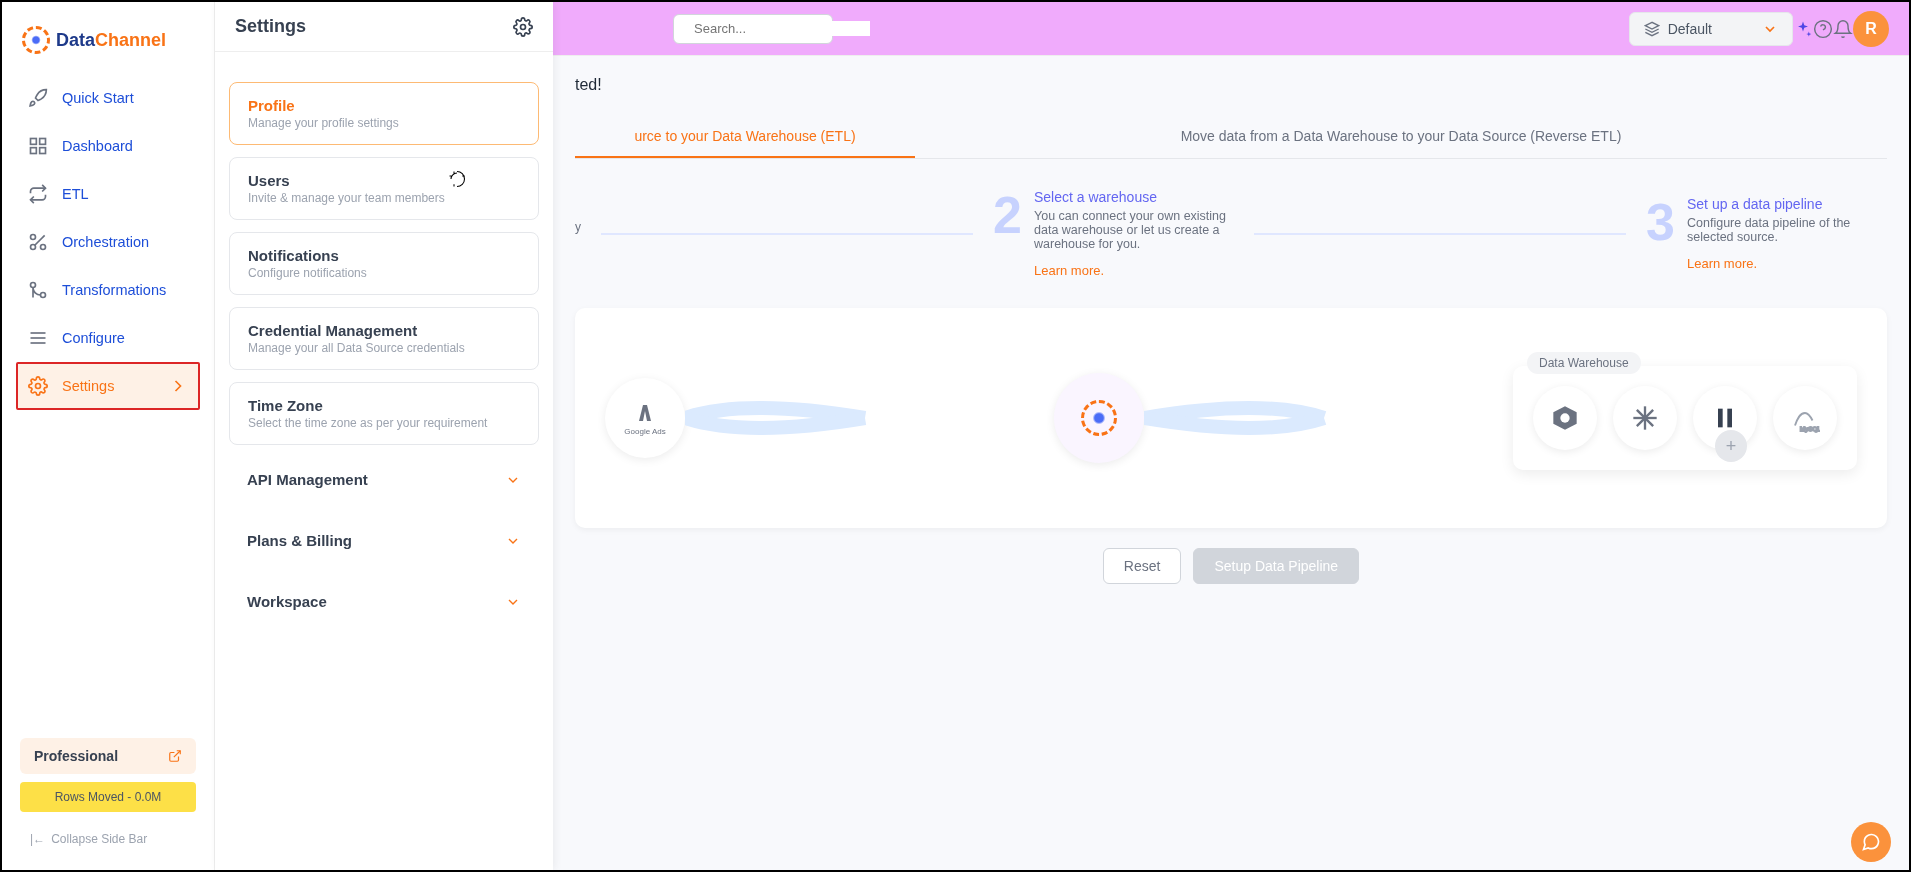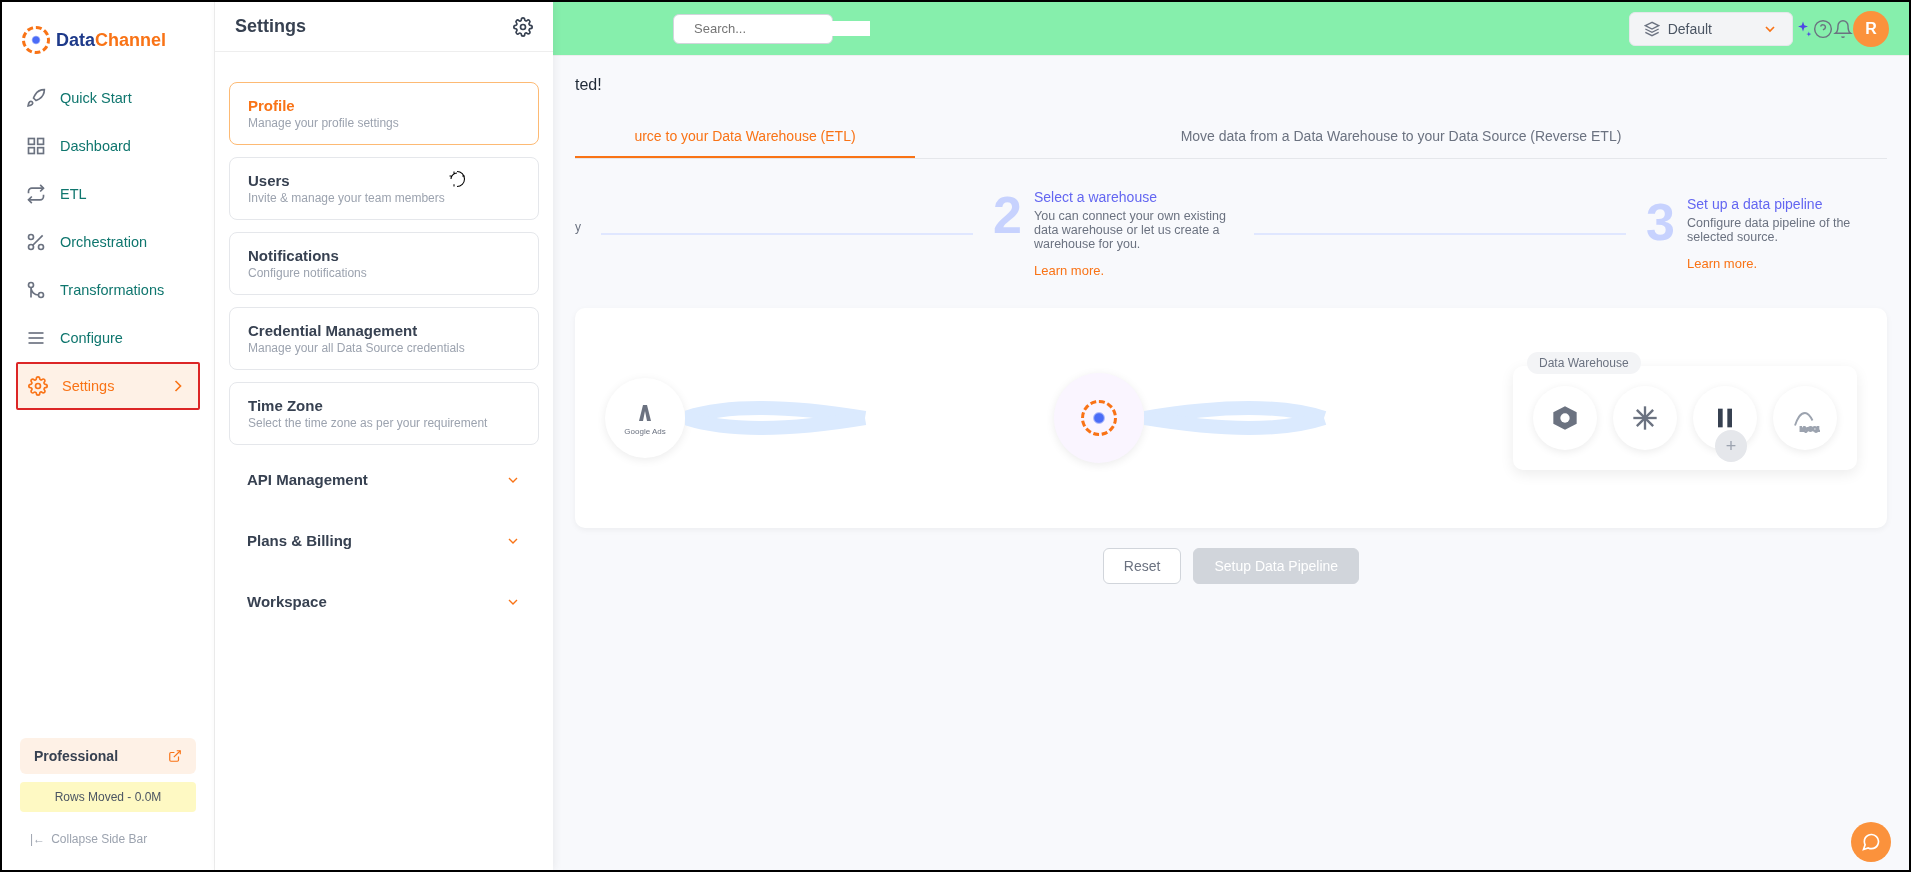--- a/index.html
+++ b/index.html
@@ -5,29 +5,29 @@
     * { margin: 0; padding: 0; box-sizing: border-box; font-family: -apple-system, BlinkMacSystemFont, 'Segoe UI', sans-serif; }
     body { background: #f8f9fc; overflow: hidden; }
     .app { display: flex; height: 872px; width: 1911px; position: relative; border: 2px solid #000; }
     
     .sidebar { width: 213px; background: #fff; border-right: 1px solid #eee; display: flex; flex-direction: column; padding: 12px 0; }
     .logo { padding: 12px 20px 20px; display: flex; align-items: center; gap: 6px; }
     .logo-icon { width: 28px; height: 28px; border-radius: 50%; background: radial-gradient(circle, #4a6cf7 20%, transparent 30%); border: 3px dashed #f97316; border-radius: 50%; position: relative; }
     .logo-text { font-size: 18px; font-weight: 700; color: #1e3a8a; }
     .logo-text .channel { color: #f97316; }
     
-    .nav-item { display: flex; align-items: center; gap: 14px; padding: 14px 24px; color: #0f766e; cursor: pointer; font-size: 14.5px; }
+    .nav-item { display: flex; align-items: center; gap: 14px; padding: 14px 18px; color: #1d4ed8; cursor: pointer; font-size: 14.5px; margin-left: 8px; }
     .nav-item svg { width: 20px; height: 20px; stroke: #6b7280; fill: none; stroke-width: 2; }
     .nav-item.active { background: #fef1e6; color: #f97316; border: 2px solid #dc2626; margin: 0 14px; border-radius: 2px; padding: 12px 10px; }
     .nav-item.active svg { stroke: #f97316; }
     .nav-item .chevron { margin-left: auto; }
     
     .sidebar-footer { margin-top: auto; padding: 0 18px; }
     .plan-badge { background: #fef1e6; padding: 10px 14px; border-radius: 6px; display: flex; justify-content: space-between; align-items: center; font-size: 14px; color: #374151; font-weight: 600; }
-    .rows-moved { background: #fef9c3; padding: 8px 14px; margin-top: 8px; border-radius: 4px; font-size: 12px; color: #4b5563; text-align: center; }
+    .rows-moved { background: #fde047; padding: 8px 14px; margin-top: 8px; border-radius: 4px; font-size: 12px; color: #4b5563; text-align: center; }
     .collapse-btn { display: flex; align-items: center; gap: 6px; padding: 12px 10px; font-size: 12px; color: #9ca3af; margin-top: 8px; }
     
     .settings-panel { width: 338px; background: #fff; box-shadow: 2px 0 8px rgba(0,0,0,0.06); display: flex; flex-direction: column; z-index: 5; }
     .settings-header { display: flex; justify-content: space-between; align-items: center; padding: 14px 20px; border-bottom: 1px solid #eee; }
     .settings-title { font-size: 18px; font-weight: 600; color: #374151; }
     .settings-body { padding: 18px 14px; overflow-y: auto; flex: 1; }
     
     .accordion { border: 2px solid #dc2626; border-radius: 6px; padding: 16px 18px; display: flex; justify-content: space-between; align-items: center; cursor: pointer; }
     .accordion-title { color: #f97316; font-weight: 600; font-size: 15px; }
     .accordion svg { stroke: #f97316; }
@@ -36,21 +36,21 @@
     .settings-card.selected { border-color: #fdba74; position: relative; }
     .settings-card-title { font-size: 15px; font-weight: 600; color: #374151; }
     .settings-card.selected .settings-card-title { color: #f97316; }
     .settings-card-desc { font-size: 12px; color: #9ca3af; margin-top: 2px; }
     
     .accordion-collapsed { padding: 18px; display: flex; justify-content: space-between; align-items: center; cursor: pointer; margin-top: 8px; }
     .accordion-collapsed-title { font-size: 15px; font-weight: 600; color: #374151; }
     .accordion-collapsed svg { stroke: #f97316; }
     
     .main { flex: 1; display: flex; flex-direction: column; }
-    .topbar { height: 54px; background: #86efac; display: flex; align-items: center; padding: 0 20px; gap: 14px; border-bottom: 1px solid #eee; }
+    .topbar { height: 54px; background: #f0abfc; display: flex; align-items: center; padding: 0 20px; gap: 14px; border-bottom: 1px solid #eee; }
     .search-box { display: flex; align-items: center; background: #fff; border: 1px solid #d1d5db; border-radius: 6px; padding: 6px 12px; width: 160px; gap: 8px; margin-left: 100px; }
     .search-box svg { width: 16px; height: 16px; stroke: #9ca3af; fill: none; }
     .search-box input { border: none; outline: none; font-size: 13px; flex: 1; color: #9ca3af; }
     .topbar-right { margin-left: auto; display: flex; align-items: center; }
     .default-dropdown { background: #f3f4f6; border: 1px solid #e5e7eb; border-radius: 6px; padding: 8px 14px; display: flex; align-items: center; gap: 50px; font-size: 14px; color: #4b5563; cursor: pointer; }
     .topbar-icon { width: 20px; height: 20px; stroke: #6b7280; fill: none; stroke-width: 1.7; cursor: pointer; }
     .avatar { width: 36px; height: 36px; border-radius: 50%; background: #fb923c; color: #fff; display: flex; align-items: center; justify-content: center; font-weight: 600; }
     
     .content { padding: 20px 22px; flex: 1; }
     .content-header { font-size: 16px; color: #1f2937; padding-bottom: 8px; }

